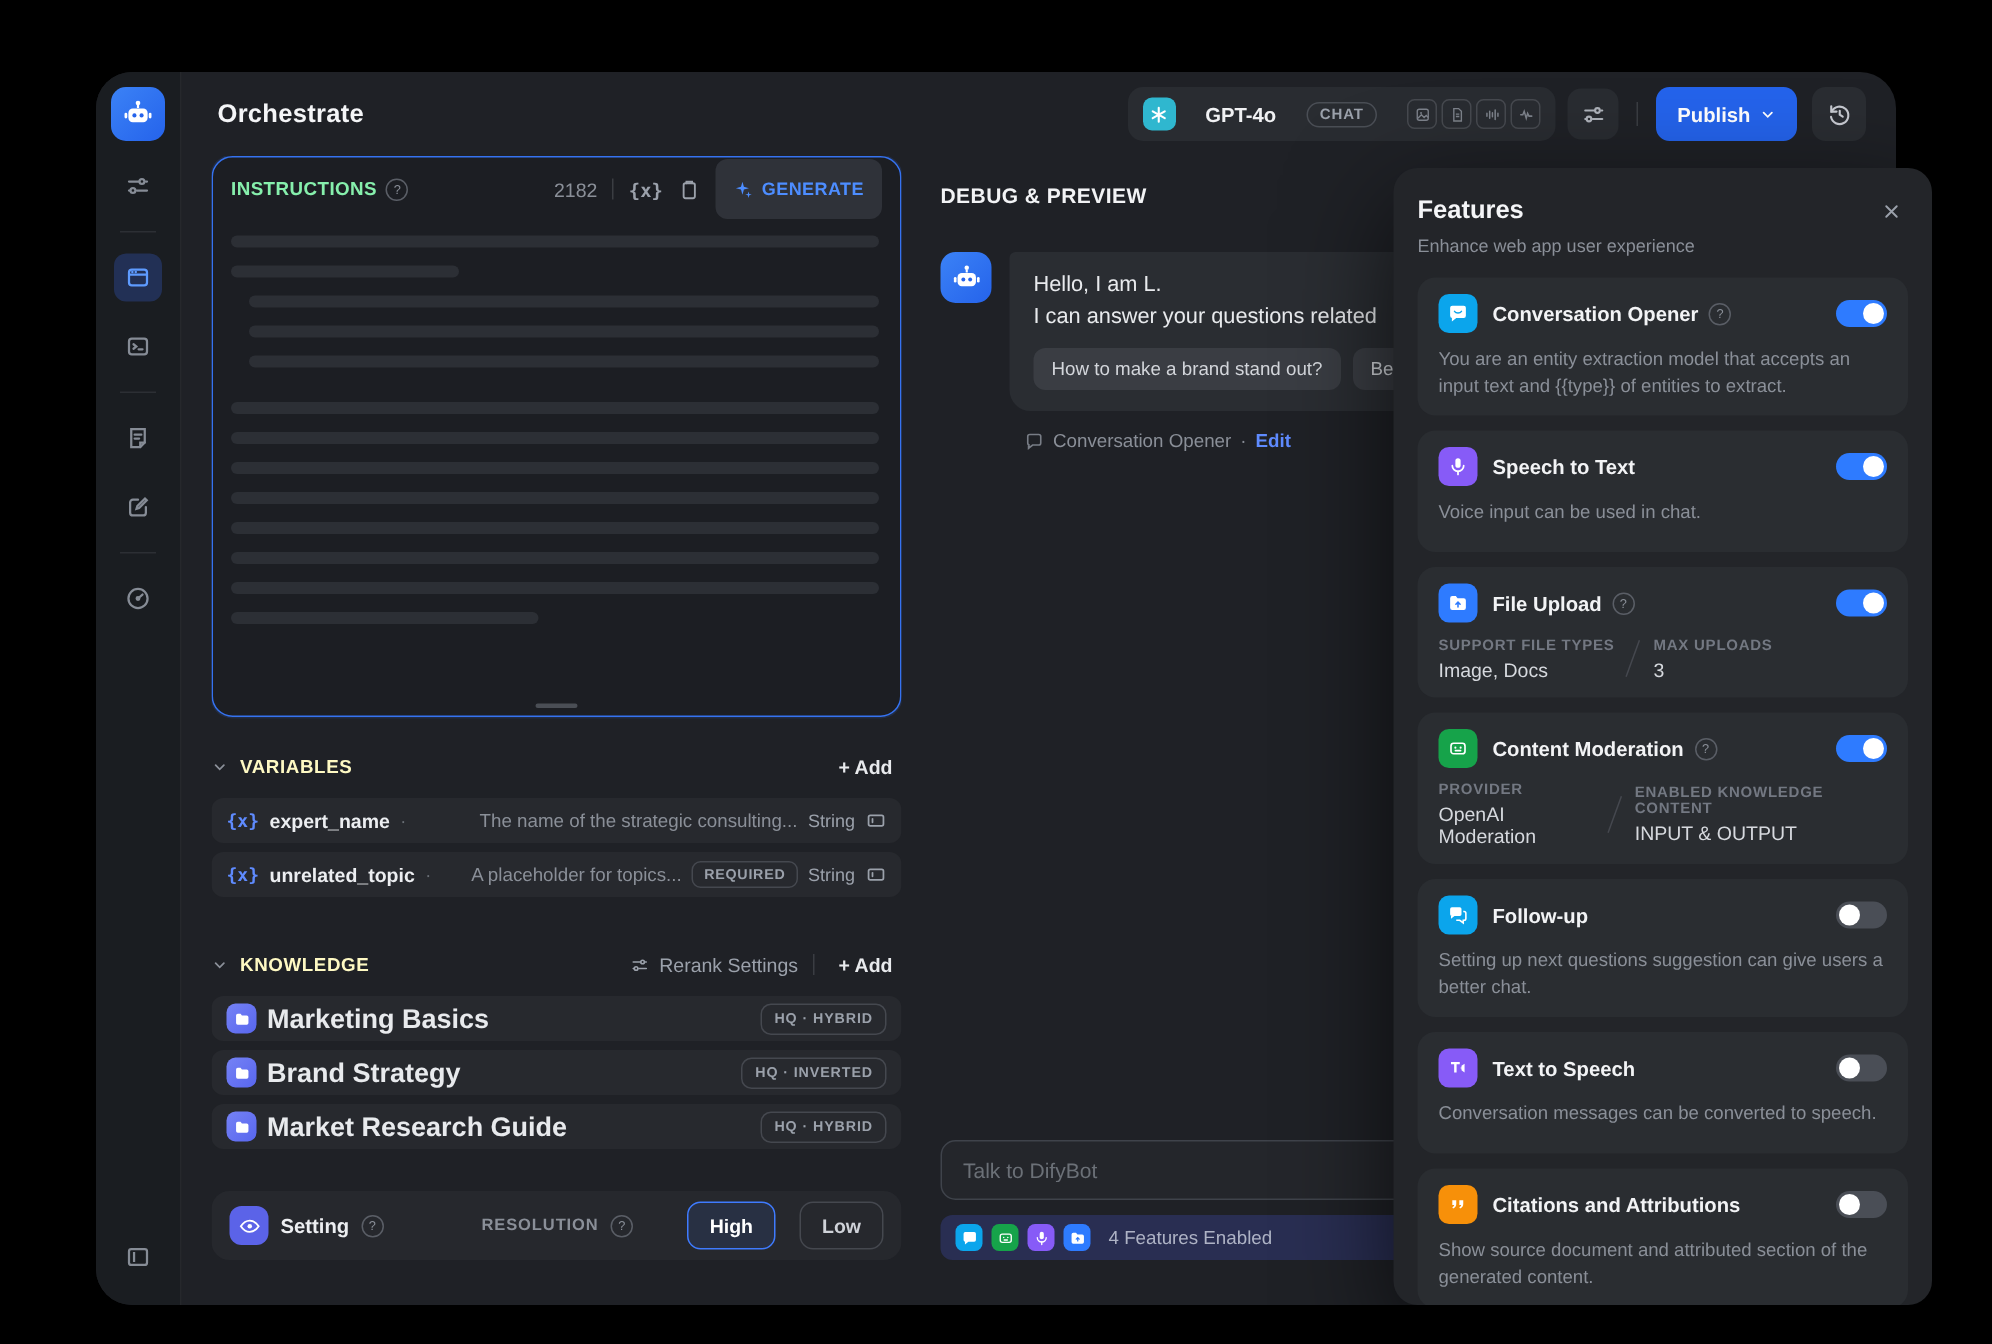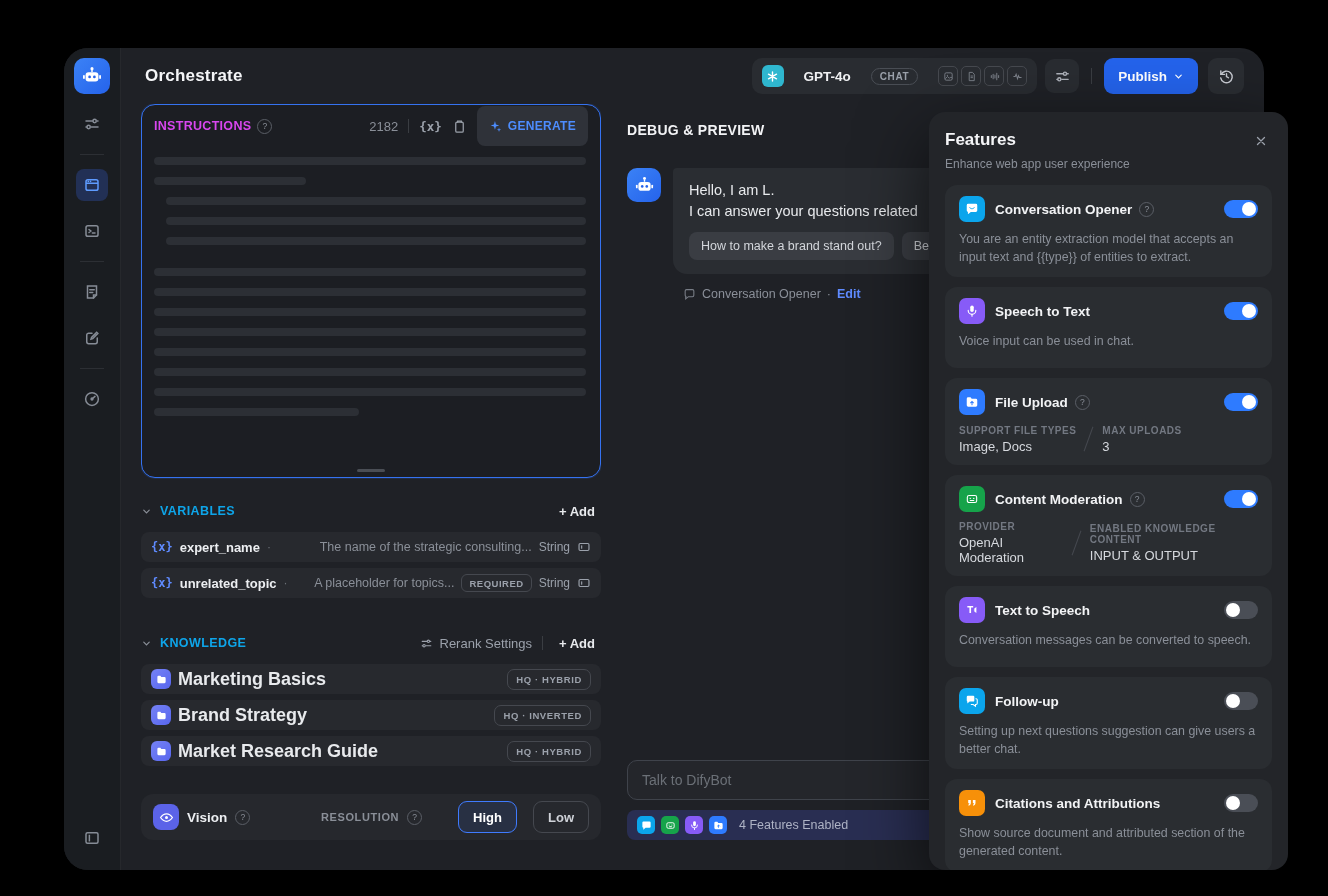--- a/index.html
+++ b/index.html
@@ -45,41 +45,41 @@
   .history-btn{width:36px;height:36px;margin-left:10px;border-radius:9px;background:#2a2d32;
                display:flex;align-items:center;justify-content:center;cursor:pointer;color:#c7cad1;}
 
   .content{flex:1;display:flex;position:relative;min-height:0;}
 
   
   .left-col{width:460px;flex:0 0 460px;margin-left:20px;display:flex;flex-direction:column;overflow:hidden;}
   .instructions{border:1px solid #3572f0;border-radius:14px;background:#1c1e23;height:372px;
                 box-shadow:0 0 0 1px rgba(53,114,240,.15);display:flex;flex-direction:column;position:relative;flex:0 0 auto;}
   .ins-head{height:42px;display:flex;align-items:center;padding:0 12px;gap:6px;flex:0 0 42px;}
-  .ins-title{font-size:12.5px;font-weight:700;letter-spacing:.3px;color:#d946ef;}
+  .ins-title{font-size:12.5px;font-weight:700;letter-spacing:.3px;color:#86efac;}
   .help{width:13px;height:13px;border:1px solid #5a5e66;border-radius:50%;display:inline-flex;
         align-items:center;justify-content:center;font-size:8.5px;color:#8a8f98;flex:0 0 13px;}
   .ins-right{margin-left:auto;display:flex;align-items:center;gap:10px;}
   .char-count{font-size:13px;color:#8a8f98;}
   .v-div{width:1px;height:14px;background:#3a3d42;}
   .tok{font-size:12.5px;font-weight:700;color:#9ba1ab;font-family:"DejaVu Sans Mono",monospace;cursor:pointer;}
   .clip-icon{color:#9ba1ab;cursor:pointer;display:flex;}
   .gen-btn{height:40px;background:#2f3239;border-radius:8px;display:flex;align-items:center;gap:6px;
            padding:0 12px;font-size:12px;font-weight:700;letter-spacing:.3px;color:#4d8dff;cursor:pointer;}
   .ins-body{flex:1;padding:10px 12px;position:relative;}
   .skl{height:8px;border-radius:4px;background:#2c2f35;margin-bottom:12px;}
   .skl.ind{margin-left:12px;}
   .skl.gap{margin-top:23px;}
   .drag-handle{position:absolute;bottom:5px;left:50%;transform:translateX(-50%);width:28px;height:3px;
                border-radius:2px;background:#4a4e55;cursor:ns-resize;}
 
   .sec-head{display:flex;align-items:center;gap:8px;margin-top:22px;margin-bottom:10px;height:22px;}
   .sec-head.knowledge{margin-top:28px;}
   .chev{color:#8a8f98;display:flex;cursor:pointer;}
-  .sec-title{font-size:12.5px;font-weight:700;letter-spacing:.4px;color:#0ea5e9;}
+  .sec-title{font-size:12.5px;font-weight:700;letter-spacing:.4px;color:#fef9c3;}
   .sec-right{margin-left:auto;display:flex;align-items:center;gap:10px;}
   .rerank{display:flex;align-items:center;gap:7px;font-size:13px;color:#9ba1ab;cursor:pointer;}
   .add-btn{font-size:13px;font-weight:600;color:#e8eaed;cursor:pointer;padding:4px 6px;}
 
   .var-row,.kn-row{height:30px;background:#27292e;border-radius:8px;display:flex;align-items:center;
                    padding:0 10px;margin-bottom:6px;gap:7px;cursor:pointer;}
   .var-tok{font-size:12px;font-weight:700;color:#5f8bff;font-family:"DejaVu Sans Mono",monospace;}
   .var-name{font-size:13px;font-weight:700;color:#eceef1;}
   .sep-dot{color:#6b7077;font-size:12px;}
   .var-desc{font-size:12.5px;color:#8a8f98;flex:1;white-space:nowrap;overflow:hidden;text-overflow:ellipsis;text-align:right;}
@@ -422,21 +422,21 @@
             <span class="kn-badge">HQ · HYBRID</span>
           </div>
 
           <div class="vision-card">
             <span class="vision-icon" style="background: rgb(91, 99, 232);">
               <svg width="15" height="15" viewBox="0 0 24 24">
                   <path d="M2.5 12S6.5 6 12 6s9.5 6 9.5 6-4 6-9.5 6S2.5 12 2.5 12z" fill="none" stroke="#fff" stroke-width="2"></path>
                   <circle cx="12" cy="12" r="2.4" fill="#fff"></circle>
                 </svg>
             </span>
-            <span class="vision-label">Vision</span>
+            <span class="vision-label">Setting</span>
             <span class="help">?</span>
             <span class="res-label">RESOLUTION</span>
             <span class="help">?</span>
             <span class="seg active">High</span>
             <span class="seg">Low</span>
           </div>
         </div>
 
         <div class="debug-col">
           <div class="debug-title">DEBUG &amp; PREVIEW</div>
@@ -609,49 +609,49 @@
         <span class="slash"></span>
         <span class="fcol">
           <span class="flabel">ENABLED KNOWLEDGE CONTENT</span>
           <span class="fvalue">INPUT &amp; OUTPUT</span>
         </span>
       </div>
     </div>
 
     <div class="fcard">
       <div class="fhead">
+        <span class="ficon" style="background: rgb(11, 165, 236);">
+          <svg width="14" height="14" viewBox="0 0 24 24" fill="#fff">
+              <path d="M3 5A2 2 0 0 1 5 3h9a2 2 0 0 1 2 2v6a2 2 0 0 1-2 2H8l-4 3.2V13H5a2 2 0 0 1-2-2z"></path>
+              <path d="M18 8h1a2 2 0 0 1 2 2v6a2 2 0 0 1-2 2h-1v3l-4-3h-4" fill="none" stroke="#fff" stroke-width="1.8"></path>
+            </svg>
+        </span>
+        <span class="ftitle">Follow-up</span>
+        <span class="toggle">
+            <span class="knob"></span>
+          </span>
+      </div>
+      <div class="fdesc">Setting up next questions suggestion can give users a better chat.</div>
+    </div>
+
+    <div class="fcard">
+      <div class="fhead">
         <span class="ficon" style="background: rgb(135, 91, 247);">
           <svg width="14" height="14" viewBox="0 0 24 24" fill="#fff">
               <path d="M4 5h10v2.6H10.4V17H7.6V7.6H4z"></path>
               <path d="M16 9.5l3.5-2.5v10L16 14.5z"></path>
               <path d="M15 11.5h1.5v1H15z"></path>
             </svg>
         </span>
         <span class="ftitle">Text to Speech</span>
         <span class="toggle">
             <span class="knob"></span>
           </span>
       </div>
       <div class="fdesc">Conversation messages can be converted to speech.</div>
-    </div>
-
-    <div class="fcard">
-      <div class="fhead">
-        <span class="ficon" style="background: rgb(11, 165, 236);">
-          <svg width="14" height="14" viewBox="0 0 24 24" fill="#fff">
-              <path d="M3 5A2 2 0 0 1 5 3h9a2 2 0 0 1 2 2v6a2 2 0 0 1-2 2H8l-4 3.2V13H5a2 2 0 0 1-2-2z"></path>
-              <path d="M18 8h1a2 2 0 0 1 2 2v6a2 2 0 0 1-2 2h-1v3l-4-3h-4" fill="none" stroke="#fff" stroke-width="1.8"></path>
-            </svg>
-        </span>
-        <span class="ftitle">Follow-up</span>
-        <span class="toggle">
-            <span class="knob"></span>
-          </span>
-      </div>
-      <div class="fdesc">Setting up next questions suggestion can give users a better chat.</div>
     </div>
 
     <div class="fcard">
       <div class="fhead">
         <span class="ficon" style="background: rgb(247, 144, 9);">
           <svg width="14" height="14" viewBox="0 0 24 24" fill="#fff">
               <path d="M5.5 7h4.5v4.5c0 2.6-1.3 4.3-3.6 5.1l-.9-1.6c1.3-.5 2-1.3 2.1-2.5H5.5z"></path>
               <path d="M13.5 7H18v4.5c0 2.6-1.3 4.3-3.6 5.1l-.9-1.6c1.3-.5 2-1.3 2.1-2.5h-2.1z"></path>
             </svg>
         </span>

